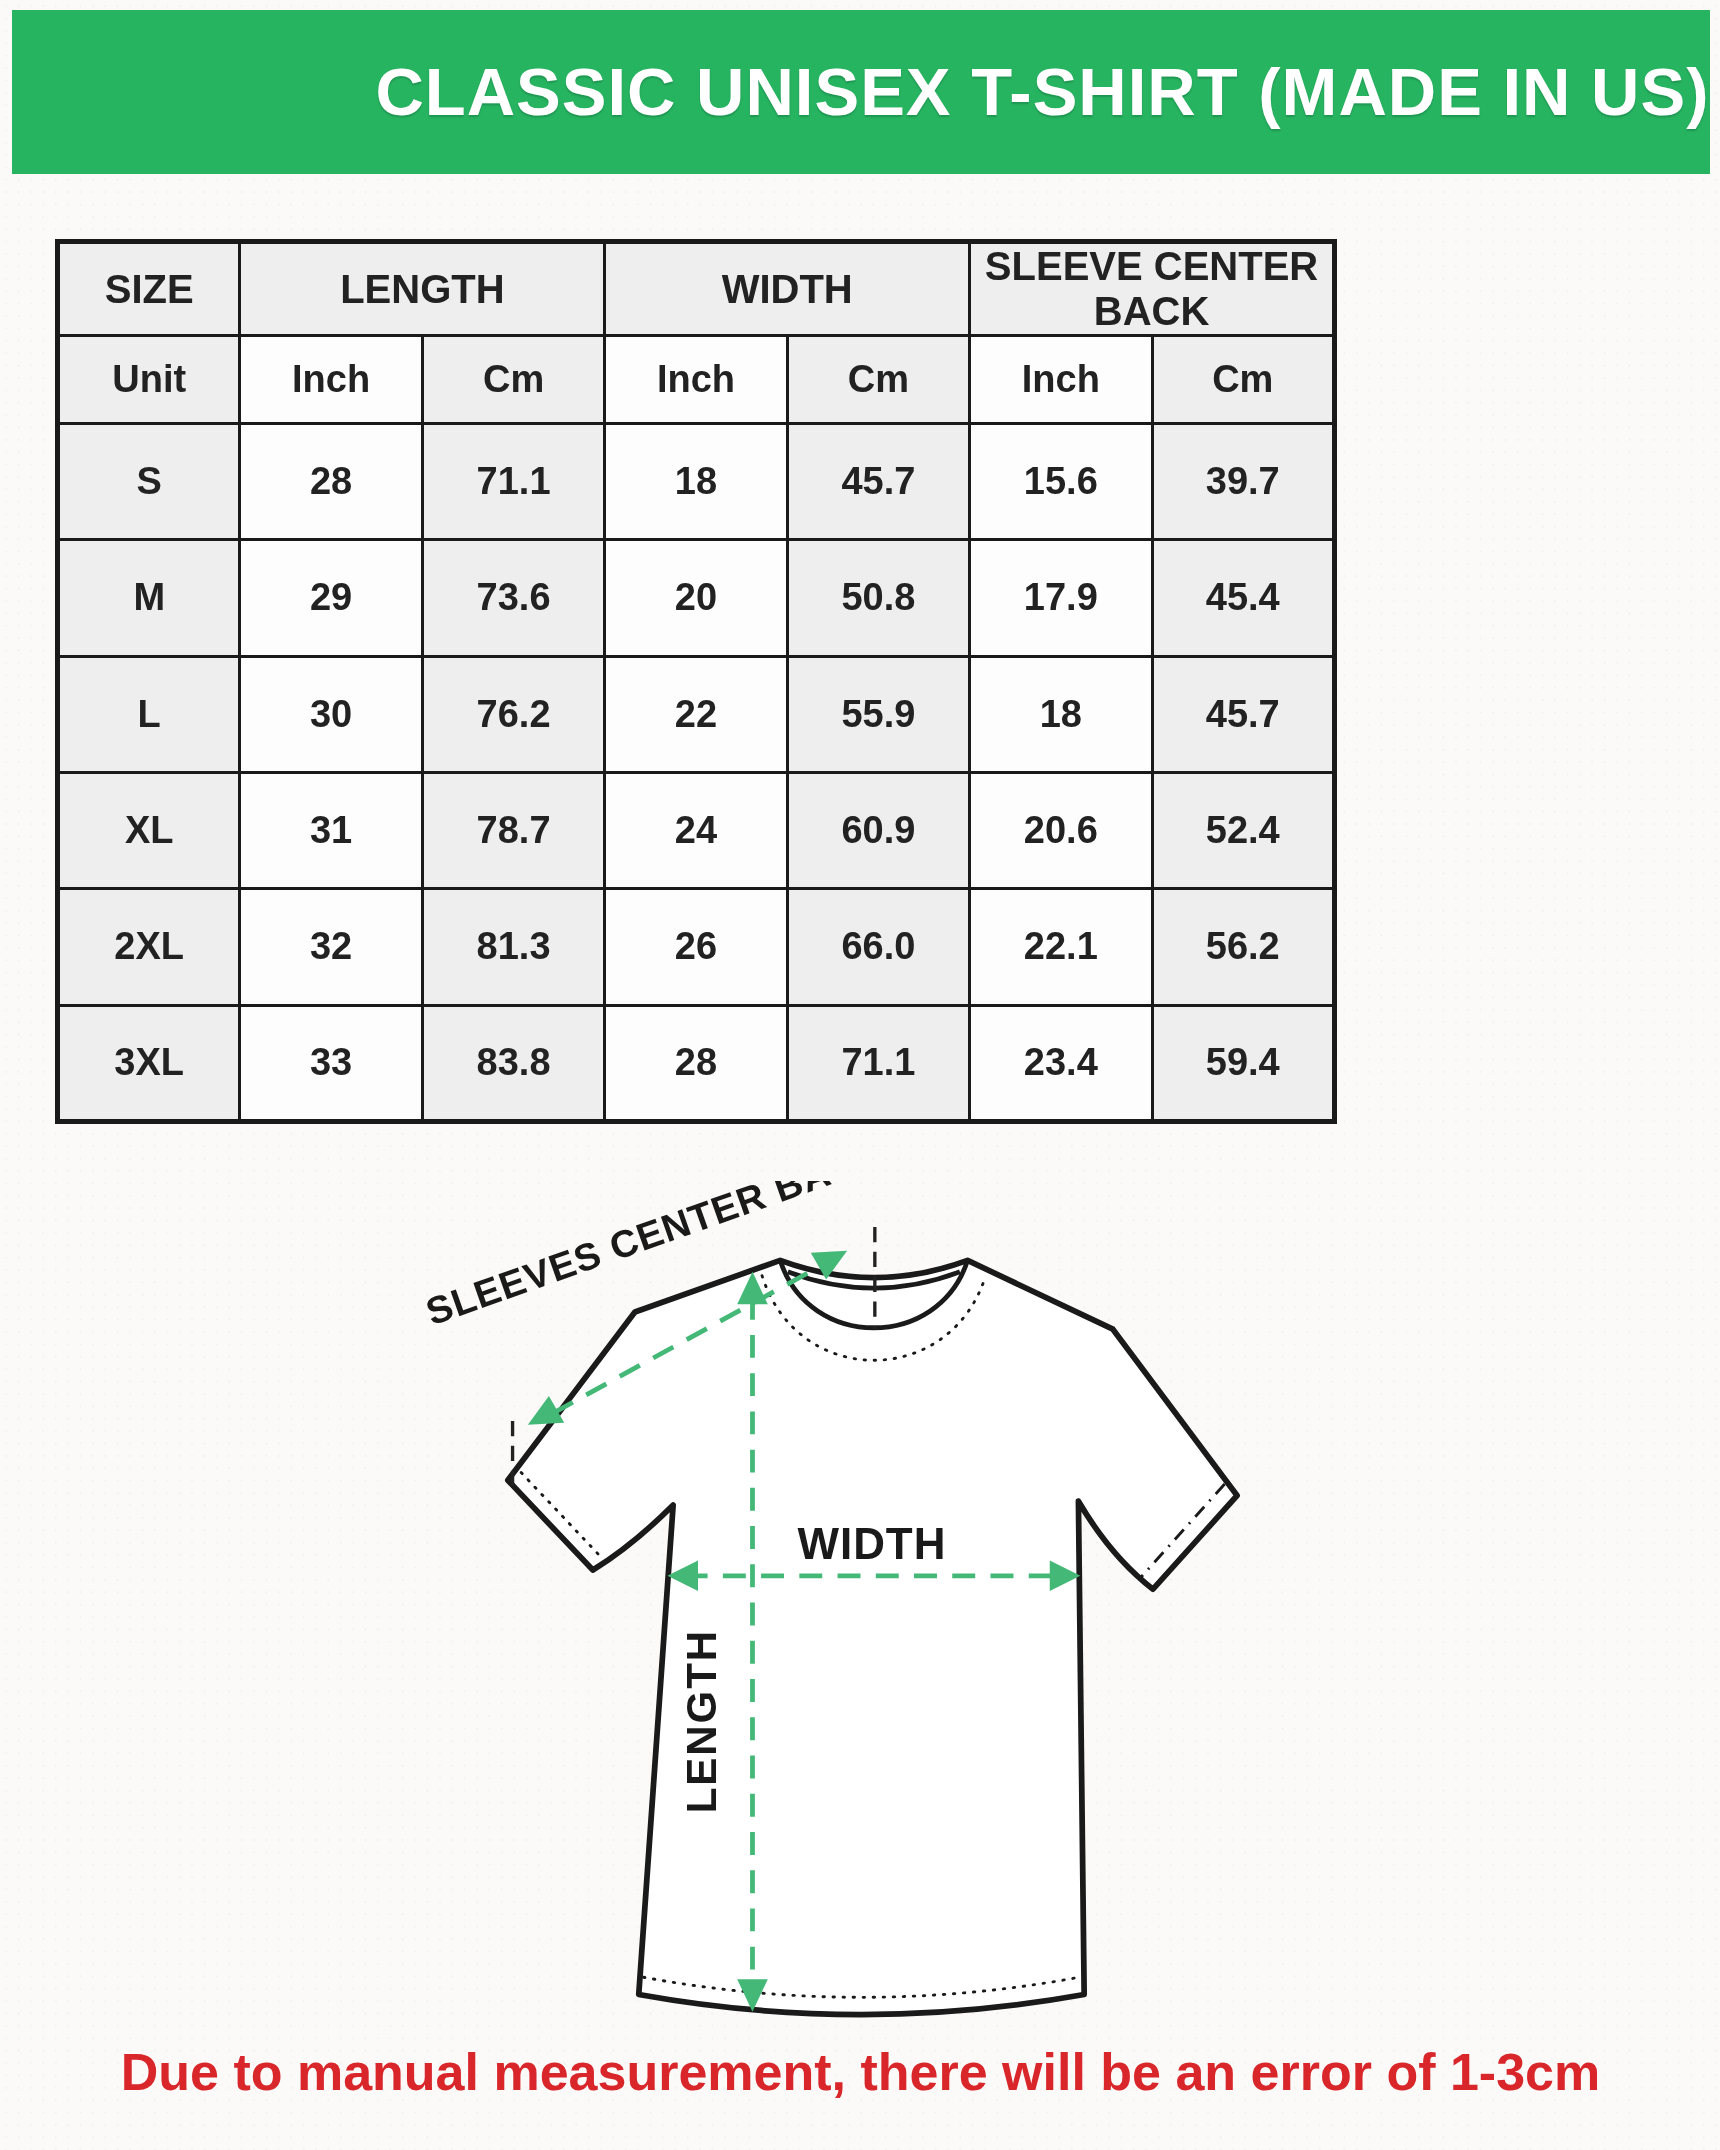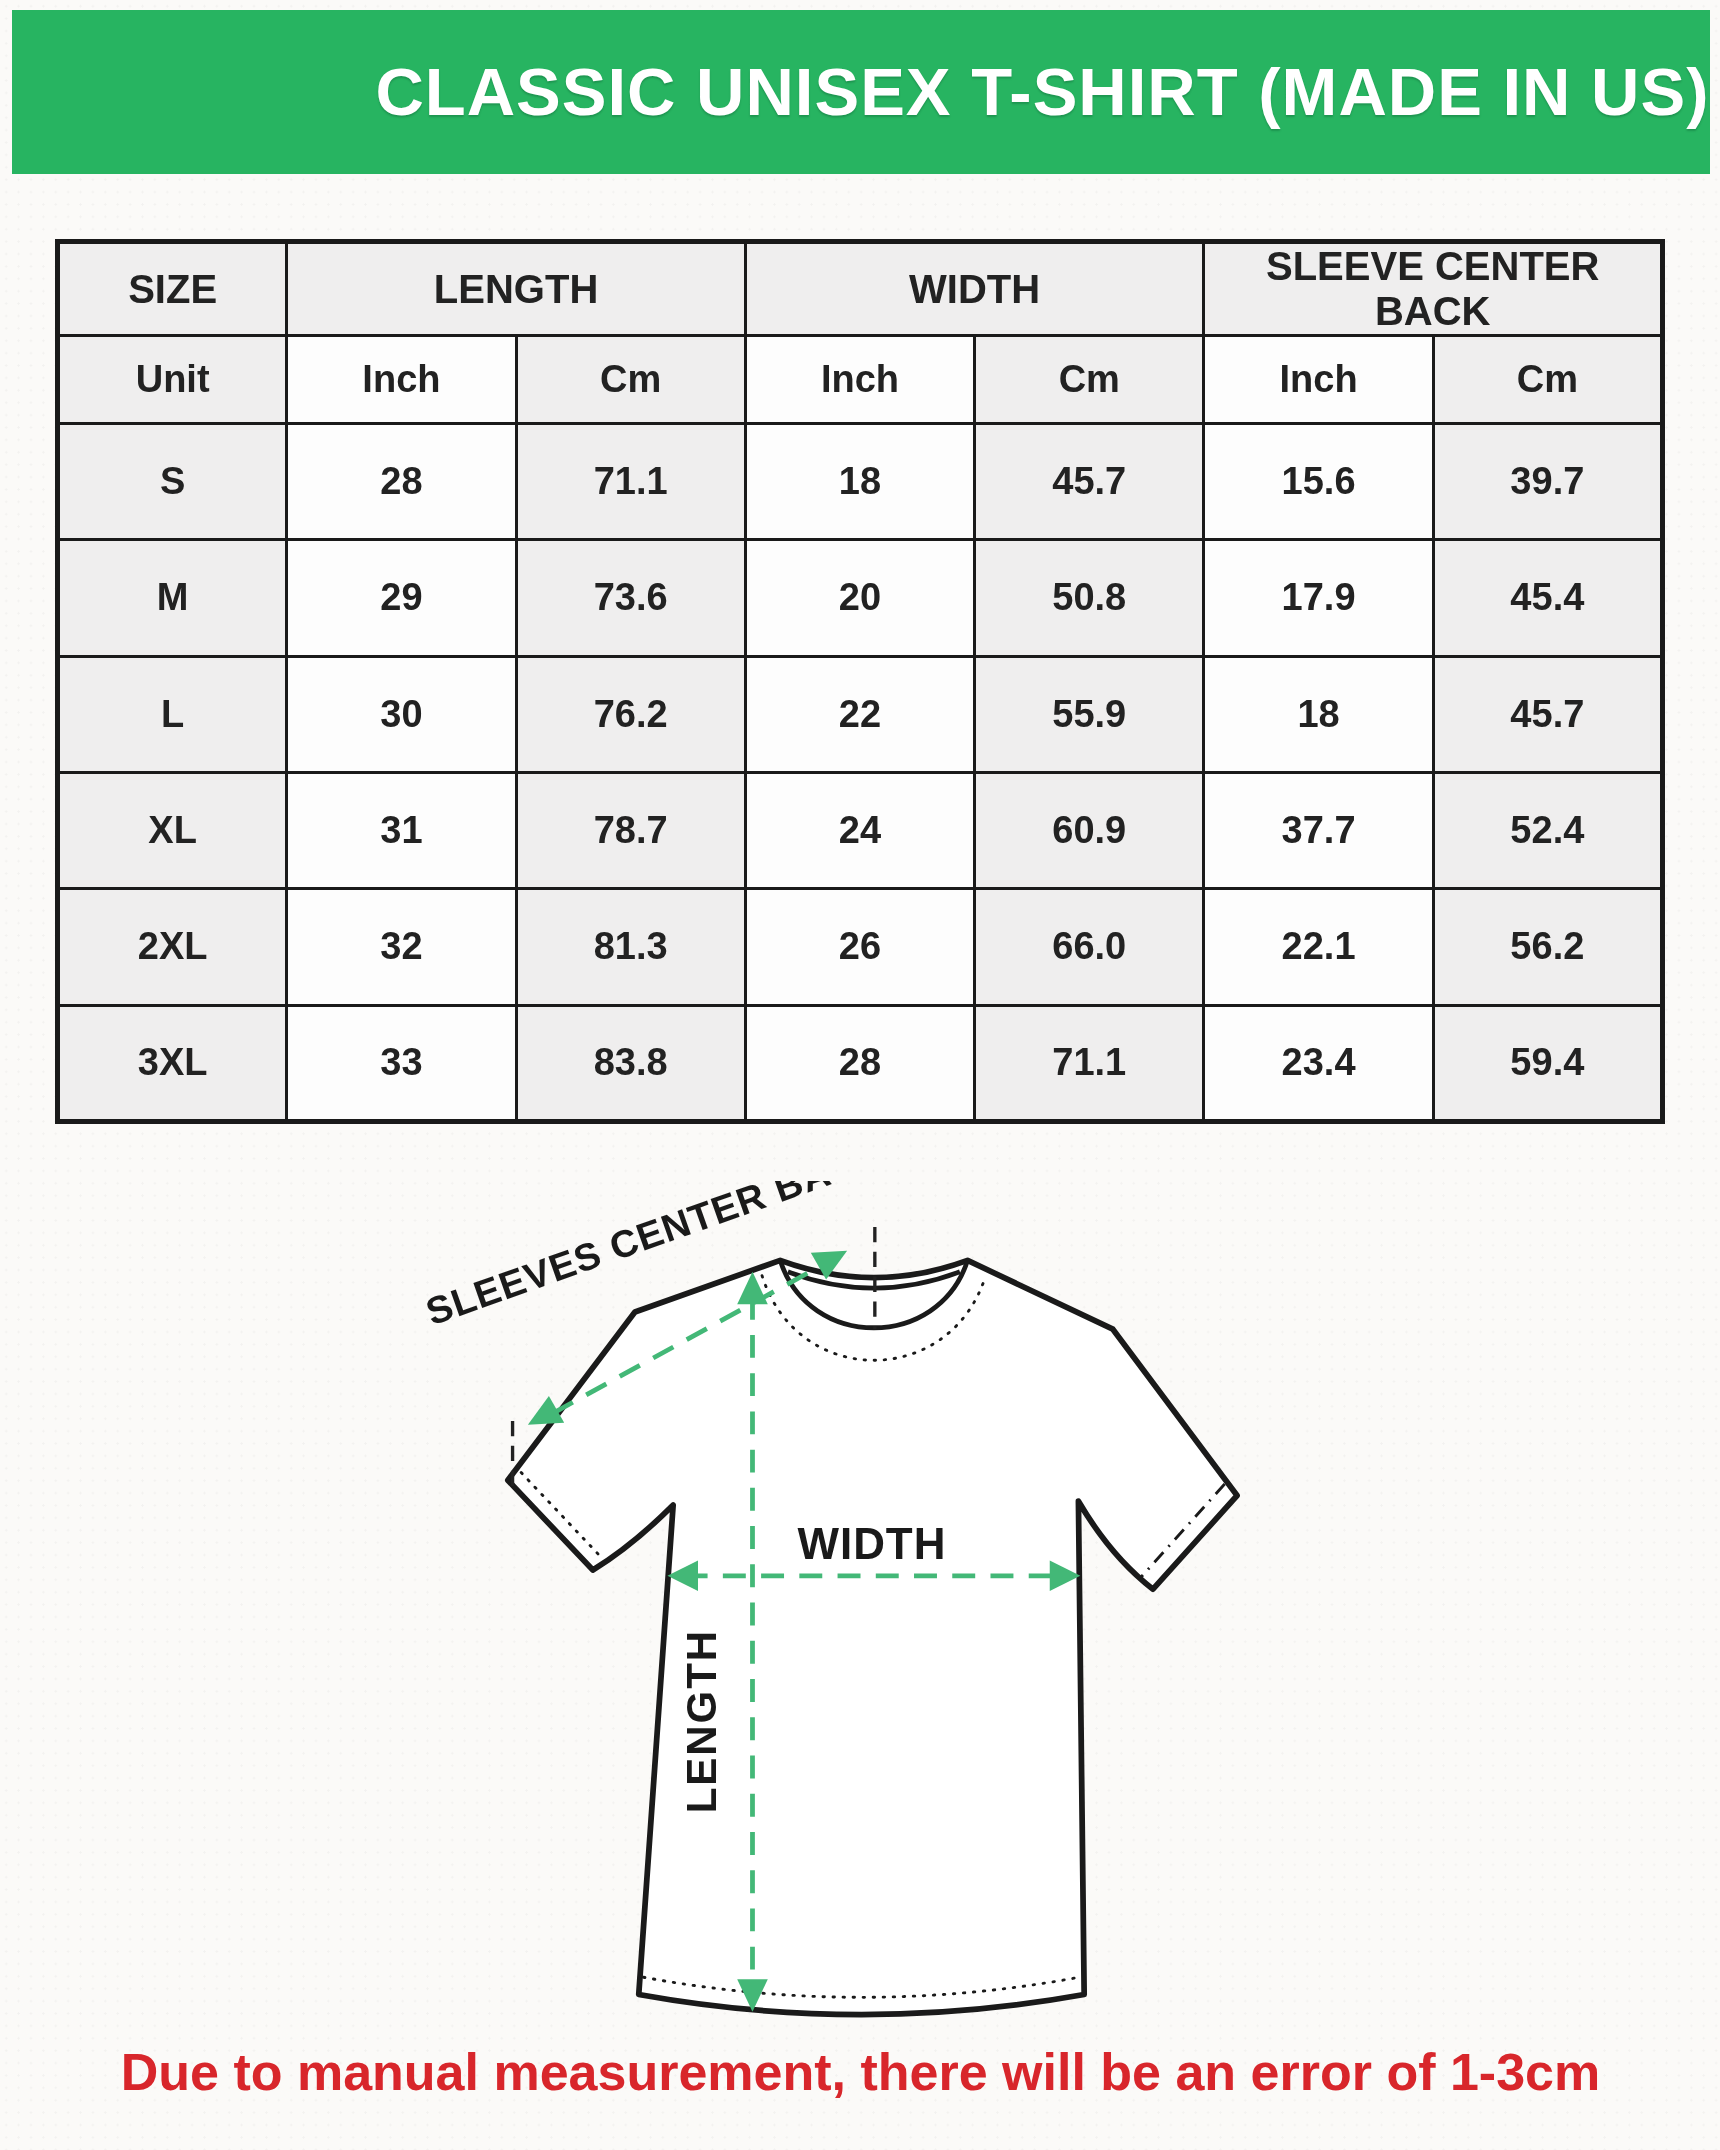--- a/index.html
+++ b/index.html
@@ -29,21 +29,21 @@
     background:var(--green);
     display:flex;align-items:center;justify-content:flex-end;
   }
   .banner h1{
     color:#ffffff;font-size:67px;font-weight:bold;letter-spacing:1px;
     text-shadow:0 1.9px 1.9px rgba(0,60,30,0.25);
     white-space:nowrap;
   }
   
   .size-table{
-    position:absolute;left:55px;top:239px;width:1610px;height:885px;
+    position:absolute;left:55px;top:239px;width:1282px;height:885px;
     border-collapse:collapse;table-layout:fixed;
     background:var(--plain);
   }
   .size-table th,.size-table td{
     border:3.8px solid var(--ink);
     text-align:center;vertical-align:middle;
     font-weight:bold;color:#222222;
     font-size:38px;
     height:88px;
   }
@@ -124,21 +124,21 @@
           <td class="shade">55.9</td>
           <td class="plain">18</td>
           <td class="shade">45.7</td>
         </tr>
         <tr>
           <th class="shade">XL</th>
           <td class="plain">31</td>
           <td class="shade">78.7</td>
           <td class="plain">24</td>
           <td class="shade">60.9</td>
-          <td class="plain">37.7</td>
+          <td class="plain">20.6</td>
           <td class="shade">52.4</td>
         </tr>
         <tr>
           <th class="shade">2XL</th>
           <td class="plain">32</td>
           <td class="shade">81.3</td>
           <td class="plain">26</td>
           <td class="shade">66.0</td>
           <td class="plain">22.1</td>
           <td class="shade">56.2</td>

